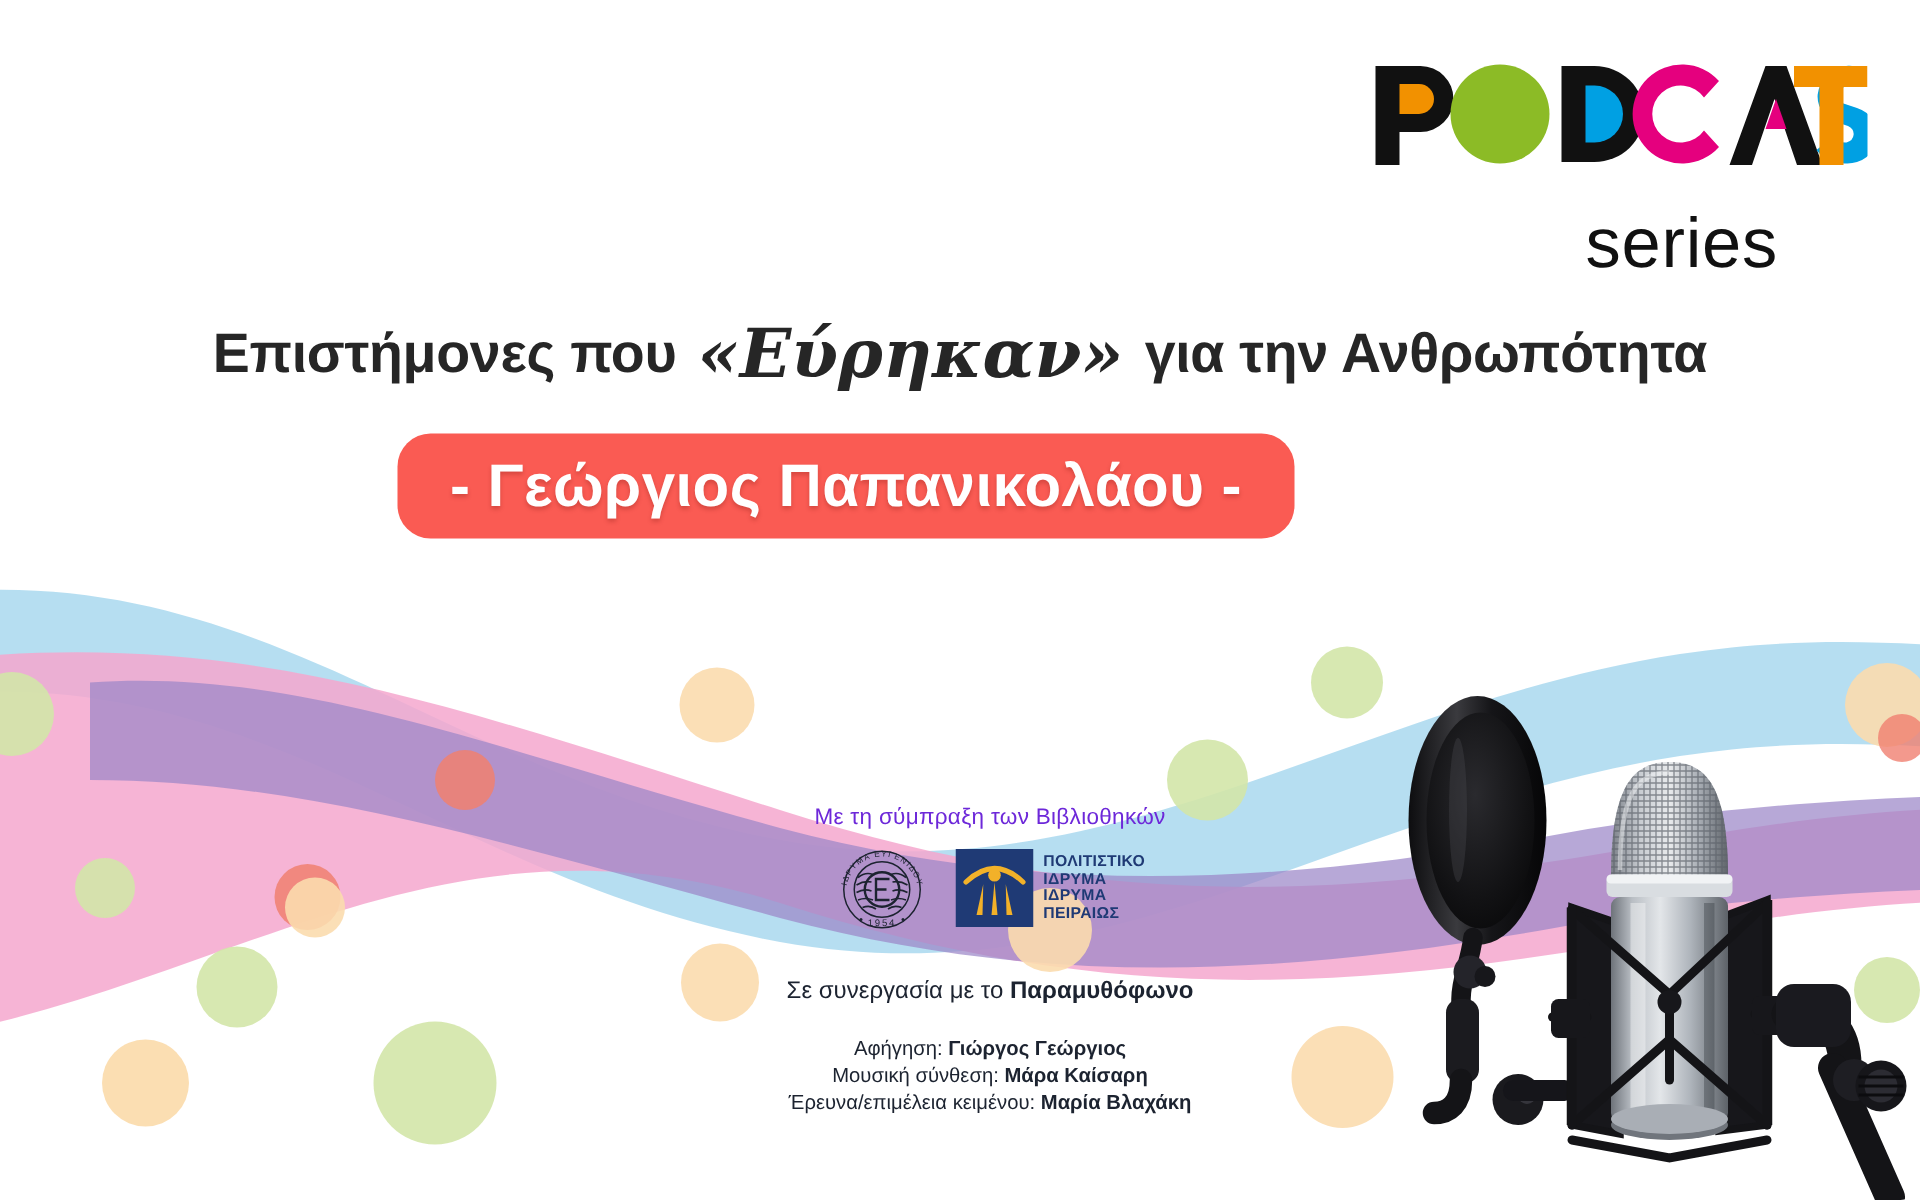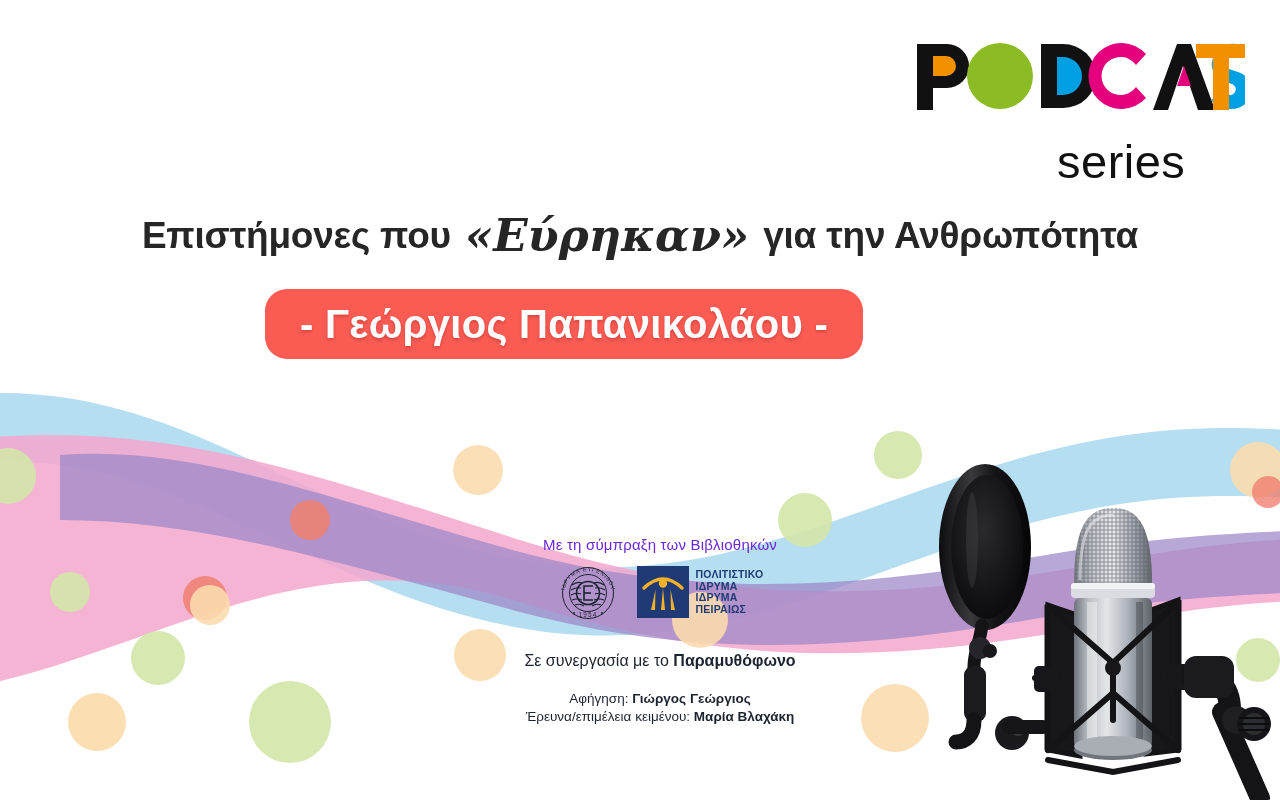--- a/index.html
+++ b/index.html
@@ -228,20 +228,23 @@
       </div>
     </div>
 
     <div id="collab-line">
       <span>Σε συνεργασία με το </span><b>Παραμυθόφωνο</b>
     </div>
 
     <div id="roles">
       <div class="role-line">
         <span>Αφήγηση: </span><b>Γιώργος Γεώργιος</b>
+      </div>
+      <div class="role-line">
+        <span>Μουσική σύνθεση: </span><b>Μάρα Καίσαρη</b>
       </div>
       <div class="role-line">
         <span>Έρευνα/επιμέλεια κειμένου: </span><b>Μαρία Βλαχάκη</b>
       </div>
     </div>
   </div>
 
   <svg id="microphone" viewBox="0 0 350 380" xmlns="http://www.w3.org/2000/svg">
     <defs>
       <linearGradient id="micBody" x1="0" y1="0" x2="1" y2="0">

